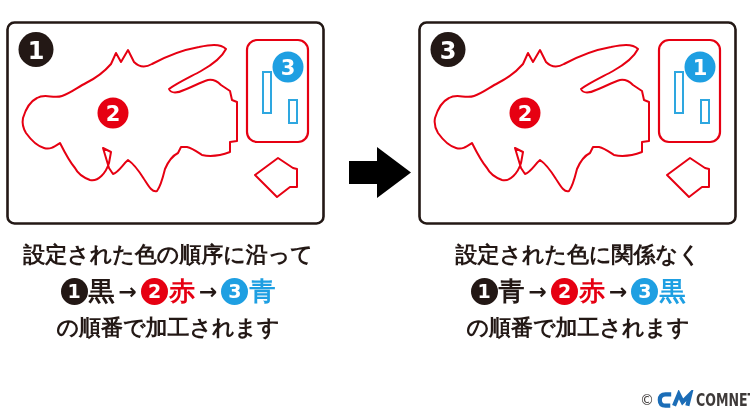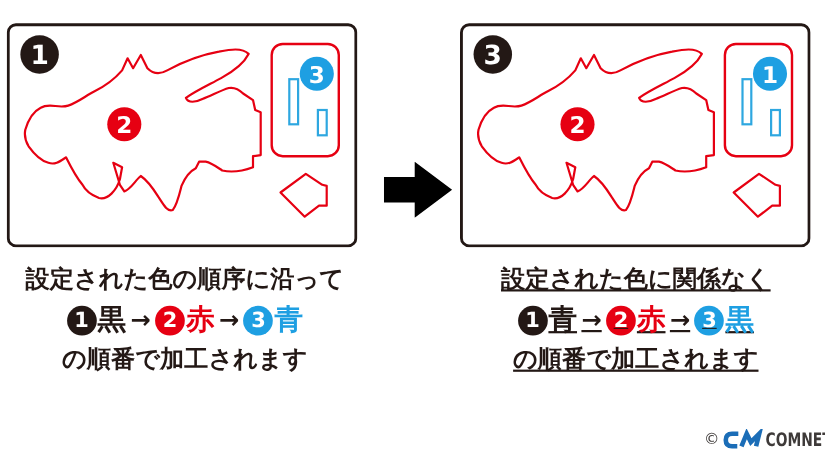--- a/index.html
+++ b/index.html
@@ -7,21 +7,21 @@
     position:relative;width:750px;height:420px;background:#fff;overflow:hidden;
     font-family:"DejaVu Sans","Liberation Sans",sans-serif;color:#231815;
   }
   .panel-svg{position:absolute;top:21px;}
   #panel-left{left:6px;}
   #panel-right{left:418px;}
   .badge-num-txt{fill:#fff;font-weight:700;font-family:"DejaVu Sans","Liberation Sans",sans-serif;}
   
   .cap{position:absolute;top:238px;text-align:center;font-weight:700;color:#231815;}
   #cap-left{left:-2px;width:340px;}
-  #cap-right{left:410px;width:336px;text-decoration:underline;}
+  #cap-right{left:410px;width:336px;}
   .cap .l1{font-size:22px;line-height:33px;white-space:nowrap;}
   .cap .l3{font-size:22px;line-height:33px;white-space:nowrap;}
   .seq{display:flex;justify-content:center;align-items:center;gap:1px;height:40px;font-size:26px;}
   .badge-n{
     width:27px;height:27px;border-radius:50%;display:inline-flex;align-items:center;justify-content:center;
     color:#fff;font-size:19px;font-weight:700;flex:0 0 auto;
   }
   .bg-black{background:#231815;}
   .bg-red{background:#e60012;}
   .bg-blue{background:#1e9fe2;}

